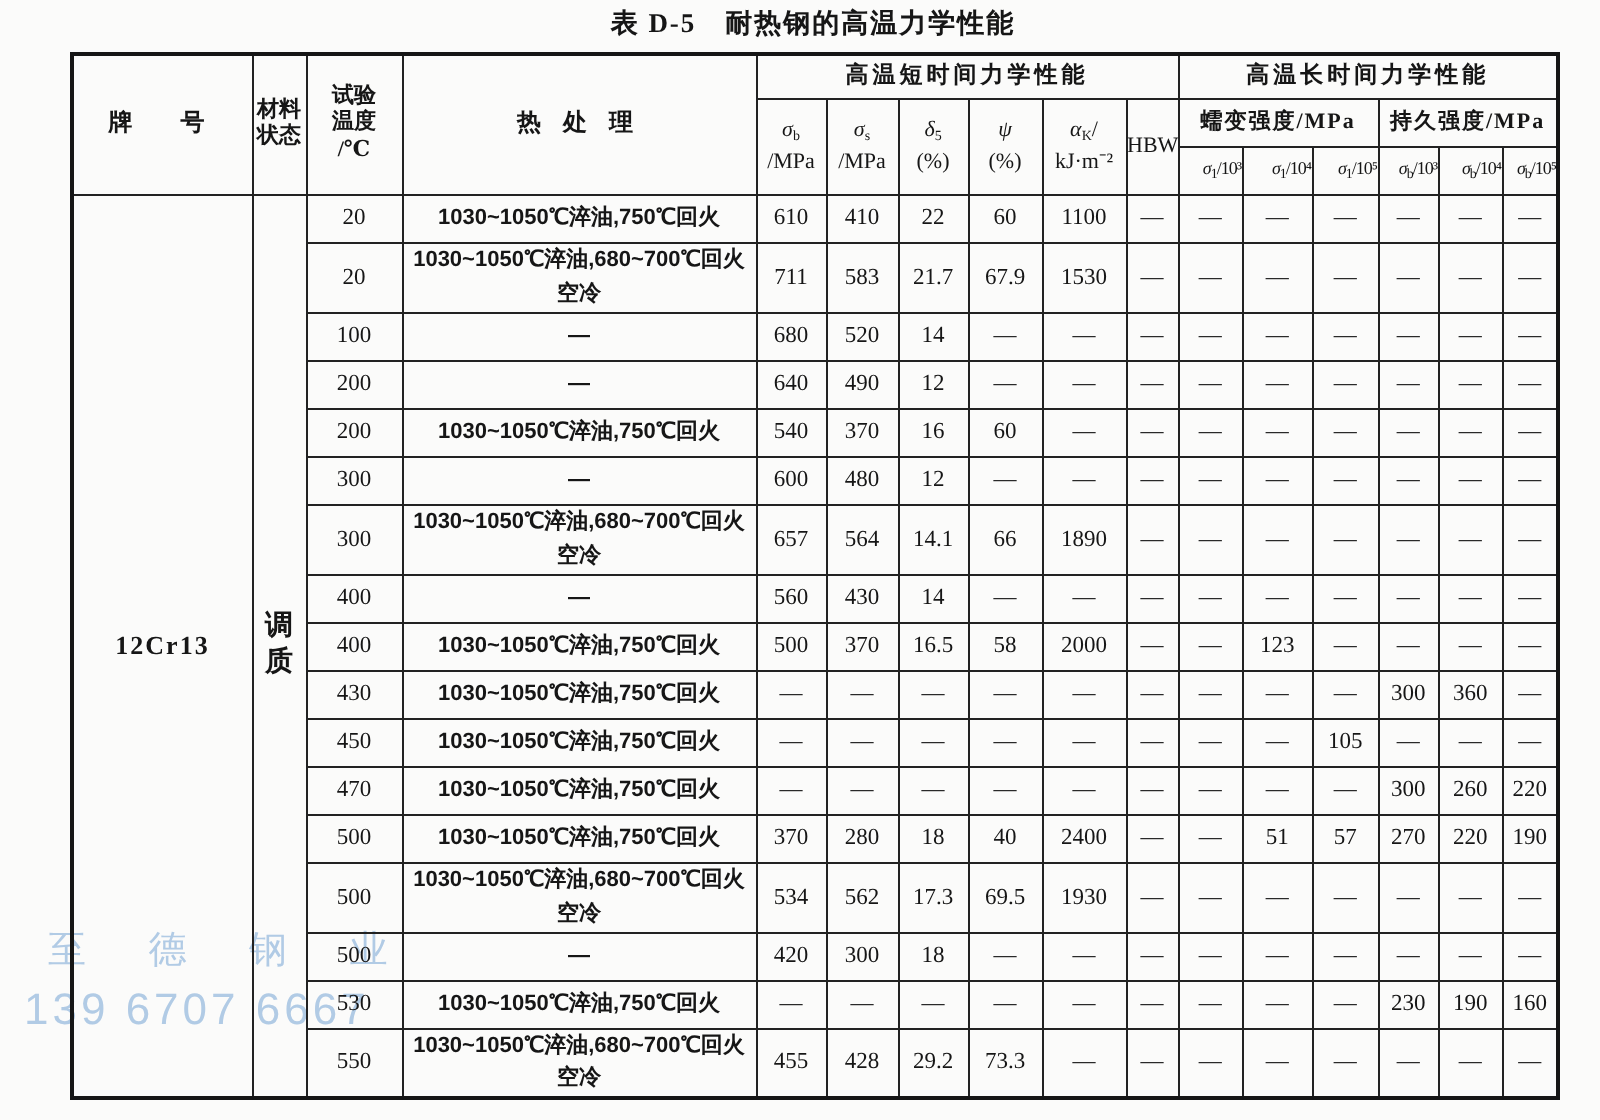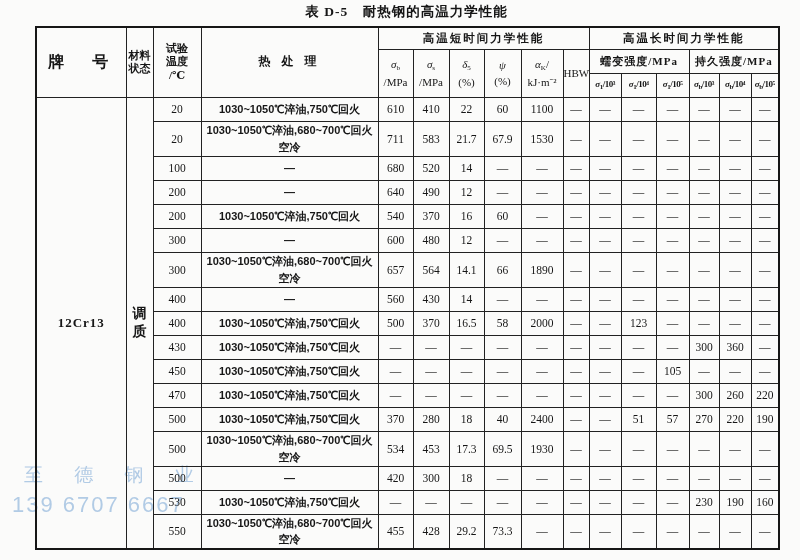--- a/index.html
+++ b/index.html
@@ -11,26 +11,26 @@
         table-layout:fixed;border:2px solid #161616;background:transparent;z-index:2;}
   th,td{border:1px solid #222;padding:0;vertical-align:middle;text-align:center;overflow:hidden;}
   thead tr.hr1{height:22px;}
   thead tr.hr2{height:24px;}
   thead tr.hr3{height:24px;}
   tbody tr{height:24px;}
   tbody tr.tall{height:35px;}
   .cn{font-weight:bold;font-size:11px;line-height:1.3;}
   .group{letter-spacing:2px;font-size:11.5px;}
   .group2{letter-spacing:1px;font-size:11px;margin-left:26px;}
-  .grade-h{letter-spacing:6px;font-size:16px;}
+  .grade-h{letter-spacing:6px;font-size:12px;}
   .ht-h{letter-spacing:4px;font-size:12px;}
   .temp-h,.state-h{font-size:11px;line-height:1.25;white-space:pre-line;}
   th.sym{font-weight:normal;font-size:11px;line-height:1.5;white-space:pre-line;
          font-family:"Liberation Serif",serif;}
-  th.sub{font-weight:bold;font-size:9px;font-family:"Liberation Serif",serif;letter-spacing:-0.5px;}
+  th.sub{font-weight:normal;font-size:9px;font-family:"Liberation Serif",serif;letter-spacing:-0.5px;text-align:right;}
   th.sub sub, th.sym sub{font-size:7px;}
   sub{font-size:7.5px;vertical-align:-2px;}
   td.num{font-size:11.5px;font-family:"Liberation Serif",serif;}
   td.ht{font-size:11px;line-height:1.5;padding:0 4px;font-weight:bold;
         font-family:Liberation Sans, sans-serif;}
   td.grade{font-size:13px;letter-spacing:1px;font-weight:bold;}
   td.state{font-size:14px;}
   .watermark{position:absolute;left:12px;top:462px;z-index:1;color:#aac6e3;opacity:.9;
         font-family:"Liberation Sans",sans-serif;}
   .wm1{font-size:19px;letter-spacing:13px;padding-left:12px;}
@@ -303,21 +303,21 @@
           <td class="num">51</td>
           <td class="num">57</td>
           <td class="num">270</td>
           <td class="num">220</td>
           <td class="num">190</td>
         </tr>
         <tr class="tall">
           <td class="num temp">500</td>
           <td class="ht">1030~1050℃淬油,680~700℃回火空冷</td>
           <td class="num">534</td>
-          <td class="num">453</td>
+          <td class="num">562</td>
           <td class="num">17.3</td>
           <td class="num">69.5</td>
           <td class="num">1930</td>
           <td class="num">—</td>
           <td class="num">—</td>
           <td class="num">—</td>
           <td class="num">—</td>
           <td class="num">—</td>
           <td class="num">—</td>
           <td class="num">—</td>

